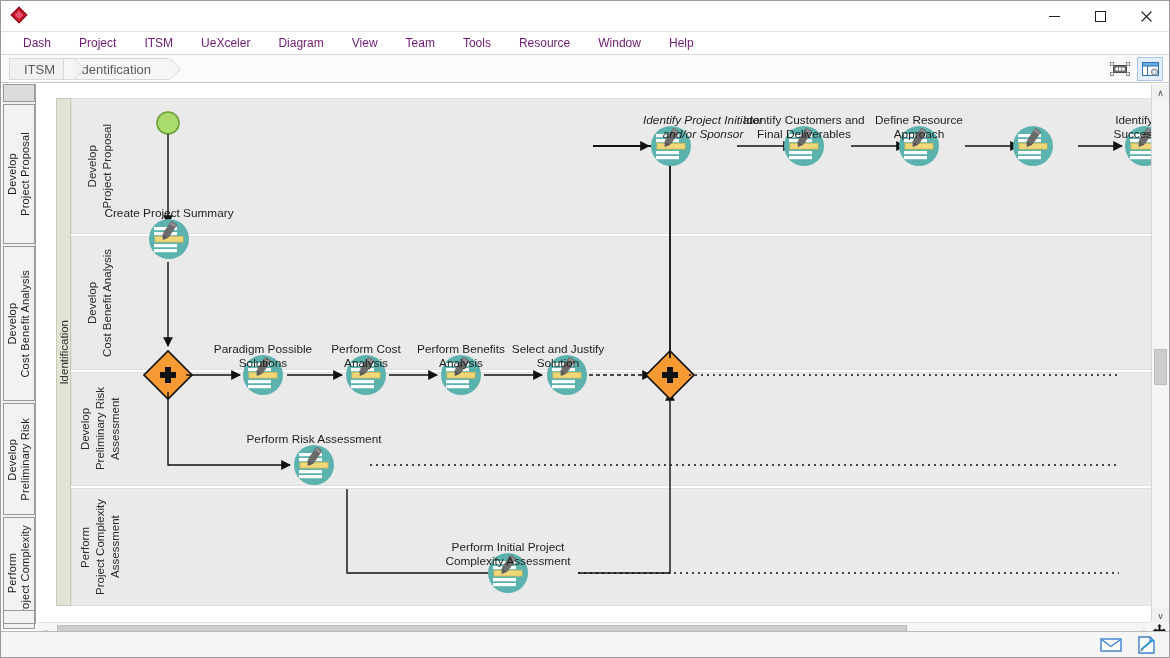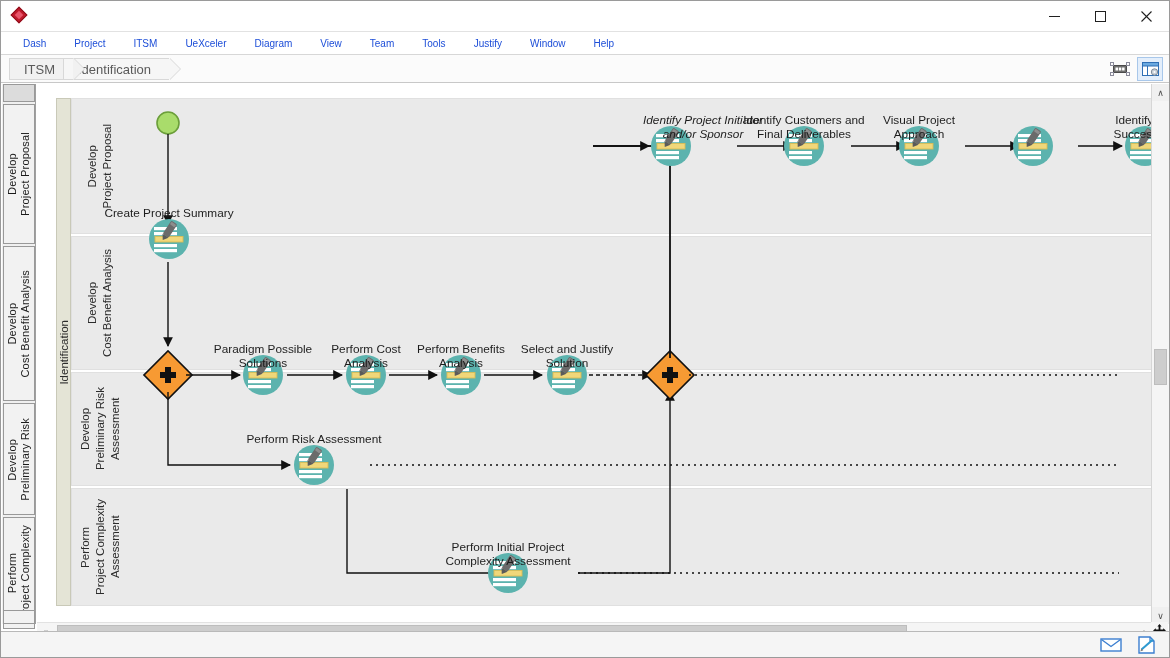--- a/index.html
+++ b/index.html
@@ -49,21 +49,21 @@
   #winbtns { position: absolute; right: 0; top: 0; display: flex; }
 
   
   #menubar {
     position: absolute; left: 0; top: 31px; width: 1168px; height: 23px;
     background: #ffffff;
     display: flex; align-items: center;
     border-bottom: 1px solid #d7d7d7;
   }
   .menu-item {
-    font-size: 10px; color: #1d4ed8; padding: 3px 14px; cursor: default;
+    font-size: 12px; color: #701a75; padding: 3px 14px; cursor: default;
     white-space: nowrap;
   }
   .menu-item:first-child { margin-left: 8px; }
 
   
   #breadcrumbbar {
     position: absolute; left: 0; top: 54px; width: 1168px; height: 28px;
     background: #fbfbfb;
     border-bottom: 1px solid #c8c8c8;
   }
@@ -265,21 +265,21 @@
 
   <div id="menubar">
     <div class="menu-item">Dash</div>
     <div class="menu-item">Project</div>
     <div class="menu-item">ITSM</div>
     <div class="menu-item">UeXceler</div>
     <div class="menu-item">Diagram</div>
     <div class="menu-item">View</div>
     <div class="menu-item">Team</div>
     <div class="menu-item">Tools</div>
-    <div class="menu-item">Justify</div>
+    <div class="menu-item">Resource</div>
     <div class="menu-item">Window</div>
     <div class="menu-item">Help</div>
   </div>
 
   <div id="breadcrumbbar">
     <div class="crumb c0">
       <span>ITSM</span>
       <span class="arrow-b"></span>
       <span class="arrow"></span>
     </div>
@@ -454,30 +454,30 @@
         <use href="#taskicon" x="1085" y="39" width="46" height="46"></use>
       </svg>
 
       <div class="node-label" style="left:52px;  top:122px;">Create Project Summary</div>
       <div class="node-label" style="left:146px; top:258px;">Paradigm Possible
 Solutions</div>
       <div class="node-label" style="left:249px; top:258px;">Perform Cost
 Analysis</div>
       <div class="node-label" style="left:344px; top:258px;">Perform Benefits
 Analysis</div>
-      <div class="node-label" style="left:450px; top:258px;">Select and Justify
+      <div class="node-label" style="left:441px; top:258px;">Select and Justify
 Solution</div>
       <div class="node-label" style="left:197px; top:348px;">Perform Risk Assessment</div>
       <div class="node-label" style="left:391px; top:456px;">Perform Initial Project
 Complexity Assessment</div>
       <div class="node-label" style="left:586px; top:29px;font-style:italic;">Identify Project Initiator
 and/or Sponsor</div>
       <div class="node-label" style="left:687px; top:29px;">Identify Customers and
 Final Deliverables</div>
-      <div class="node-label" style="left:802px; top:29px;">Visual Project
+      <div class="node-label" style="left:802px; top:29px;">Define Resource
 Approach</div>
       <div class="node-label" style="left:1028px;top:29px;">Identify Pro
 Success Cri</div>
     </div>
   </div>
 
   <div id="vscroll">
     <div class="sb-arrow" style="top:0;">∧</div>
     <div class="track-dots"></div>
     <div class="thumb"></div>

